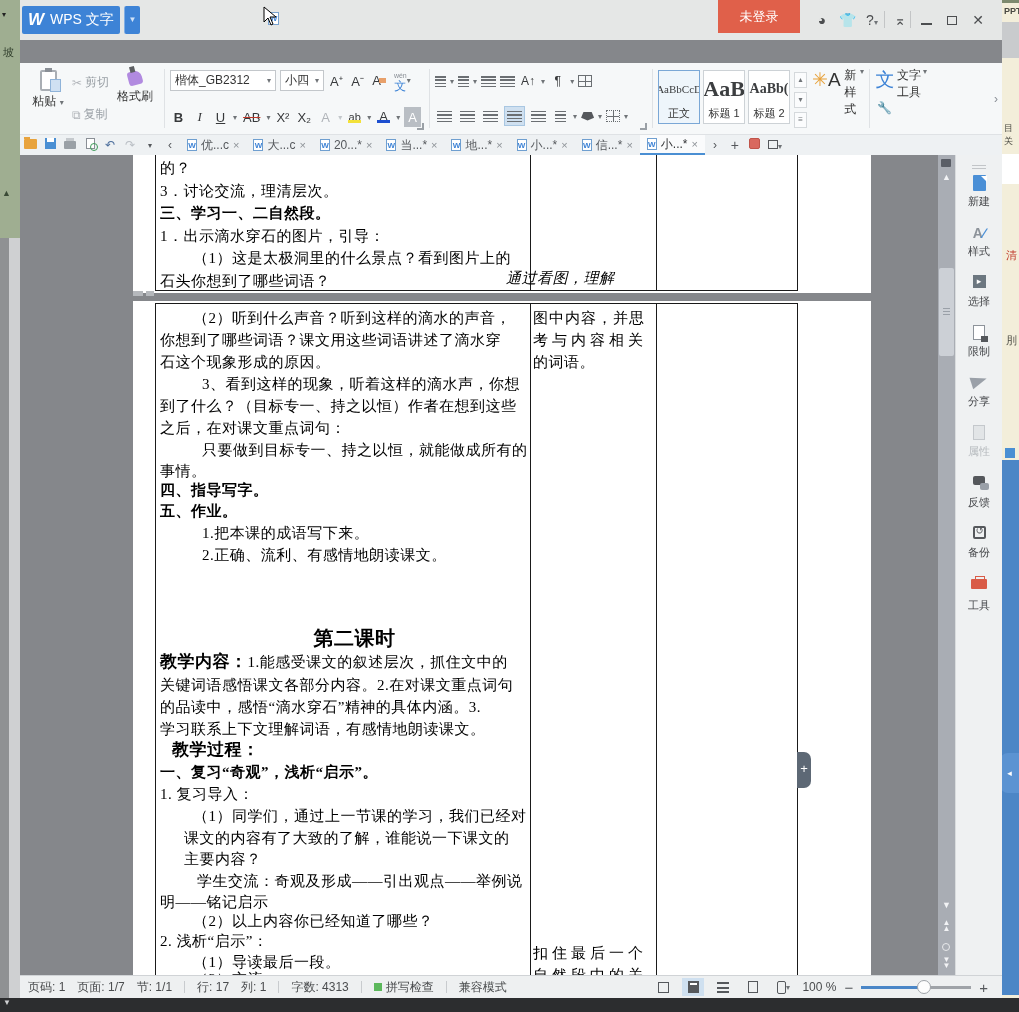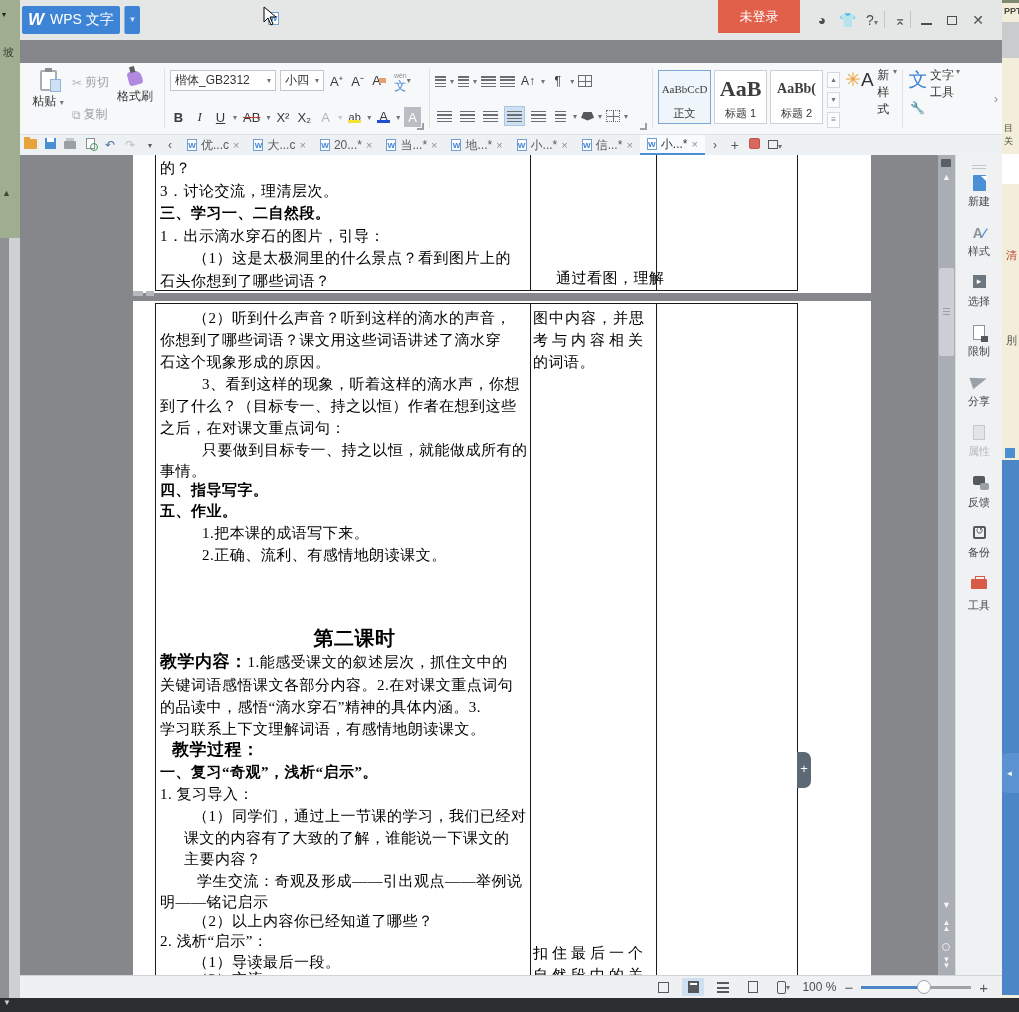--- a/index.html
+++ b/index.html
@@ -69,21 +69,21 @@
   .stack { display:flex; flex-direction:column; align-items:center; line-height:10px;}
   .launcher { position:absolute; right:2px; bottom:1px; width:7px; height:7px;
               border-right:2px solid #9aa0a6; border-bottom:2px solid #9aa0a6; }
   .bars { display:inline-block; width:15px; height:11px;
           background:repeating-linear-gradient(to bottom,#6b6f73 0 1.5px,transparent 1.5px 3.4px); }
   .bars.narrow { width:11px; }
   .gridico { display:inline-block; width:14px; height:12px; border:1px solid #6b6f73;
      background:linear-gradient(#6b6f73,#6b6f73) 50% 0/1px 100% no-repeat, linear-gradient(#6b6f73,#6b6f73) 0 50%/100% 1px no-repeat;}
   .bucket { display:inline-block; width:13px; height:9px; background:#55585c; clip-path:polygon(20% 0,80% 0,100% 70%,50% 100%,0 70%);}
   
-  .stylecard { width:53px; height:54px; border:1px solid #cdd2d6; background:#fff; text-align:center;
+  .stylecard { width:42px; height:54px; border:1px solid #cdd2d6; background:#fff; text-align:center;
                display:flex; flex-direction:column; justify-content:flex-end; padding-bottom:2px; margin-right:3px;}
   .stylecard.selected { border:1px solid #7aa7d6; background:#eef5fb; }
   .stylecard .prev { flex:1; display:flex; align-items:center; justify-content:center;
                      font-family:"Liberation Serif",serif; white-space:nowrap; overflow:hidden;}
   .stylecard .nm { font-size:11px; color:#333; }
   #gal-arrows { display:flex; flex-direction:column; justify-content:space-between; padding:2px 1px; }
   #gal-arrows span { font-size:8px; color:#707478; text-align:center; width:13px; border:1px solid #d5d9dc; background:#fbfcfd; line-height:14px;}
   .bigbtn { width:56px; text-align:center; font-size:12px; color:#333; }
   .bigbtn .bico { font-size:19px; line-height:26px; display:block; }
   
@@ -441,21 +441,21 @@
     <div class="tline" style="left:777px;top:148px;width:1px;height:672px;"></div>
     <div class="break-mark" style="left:113px;top:136px;width:10px;height:5px;"></div>
     <div class="break-mark" style="left:126px;top:136px;width:8px;height:5px;"></div>
     <div id="doc-lines">
         <div class="dline" style="top: 3px; left: 140px;">的？</div>
         <div class="dline" style="top: 26px; left: 140px;">3．讨论交流，理清层次。</div>
         <div class="dline b" style="top: 48px; left: 140px;">三、学习一、二自然段。</div>
         <div class="dline" style="top: 71px; left: 140px;">1．出示滴水穿石的图片，引导：</div>
         <div class="dline" style="top: 93px; left: 173px;">（1）这是太极洞里的什么景点？看到图片上的</div>
         <div class="dline" style="top: 116px; left: 140px;">石头你想到了哪些词语？</div>
-        <div class="dline" style="top: 113px; left: 536px;">通过看图，理解</div>
+        <div class="dline" style="top: 113px; left: 486px; font-style: italic;">通过看图，理解</div>
         <div class="dline" style="top: 153px; left: 173px;">（2）听到什么声音？听到这样的滴水的声音，</div>
         <div class="dline" style="top: 175px; left: 140px;">你想到了哪些词语？课文用这些词语讲述了滴水穿</div>
         <div class="dline" style="top: 197px; left: 140px;">石这个现象形成的原因。</div>
         <div class="dline" style="top: 219px; left: 182px;">3、看到这样的现象，听着这样的滴水声，你想</div>
         <div class="dline" style="top: 241px; left: 140px;">到了什么？（目标专一、持之以恒）作者在想到这些</div>
         <div class="dline" style="top: 263px; left: 140px;">之后，在对课文重点词句：</div>
         <div class="dline" style="top: 285px; left: 182px;">只要做到目标专一、持之以恒，就能做成所有的</div>
         <div class="dline" style="top: 306px; left: 140px;">事情。</div>
         <div class="dline b" style="top: 325px; left: 140px;">四、指导写字。</div>
         <div class="dline b" style="top: 346px; left: 140px;">五、作业。</div>
@@ -551,20 +551,34 @@
         <div class="sb-item">
           <div class="sbi">
             <div class="sbi-tools"></div>
           </div>
           <span class="lbl">工具</span>
         </div>
       </div>
   </div>
 
   <div class="abs" id="statusbar">
+    <span id="sb-left" style="display:flex;align-items:center;">
+        <span class="seg">页码: 1</span>
+        <span class="seg">页面: 1/7</span>
+        <span class="seg">节: 1/1</span>
+        <span class="ssep"></span>
+        <span class="seg">行: 17</span>
+        <span class="seg">列: 1</span>
+        <span class="ssep"></span>
+        <span class="seg">字数: 4313</span>
+        <span class="ssep"></span>
+        <span class="seg"><span class="gdot"></span>拼写检查</span>
+        <span class="ssep"></span>
+        <span class="seg">兼容模式</span>
+      </span>
     <span id="sb-right">
       <span class="vbtn">
           <span class="vico-full"></span>
         </span>
       <span class="vbtn hl">
           <span class="vico-page"></span>
         </span>
       <span class="vbtn">
           <span class="vico-out"></span>
         </span>

